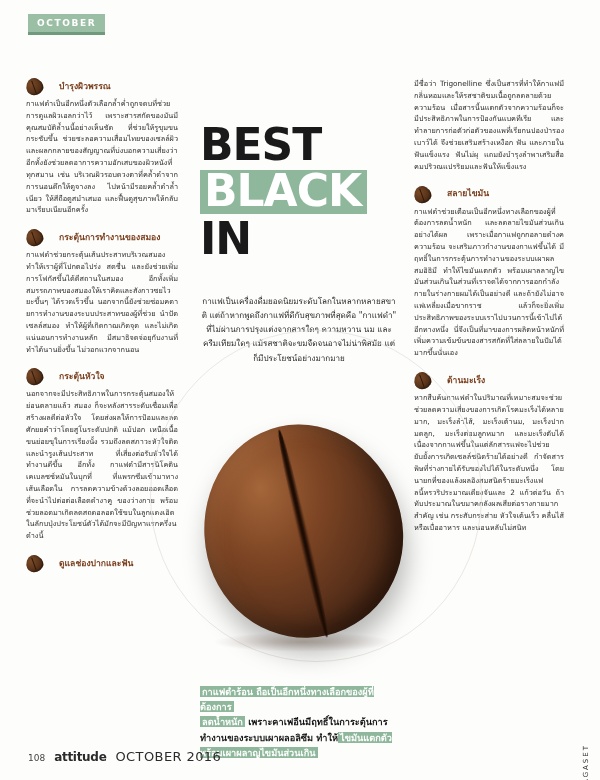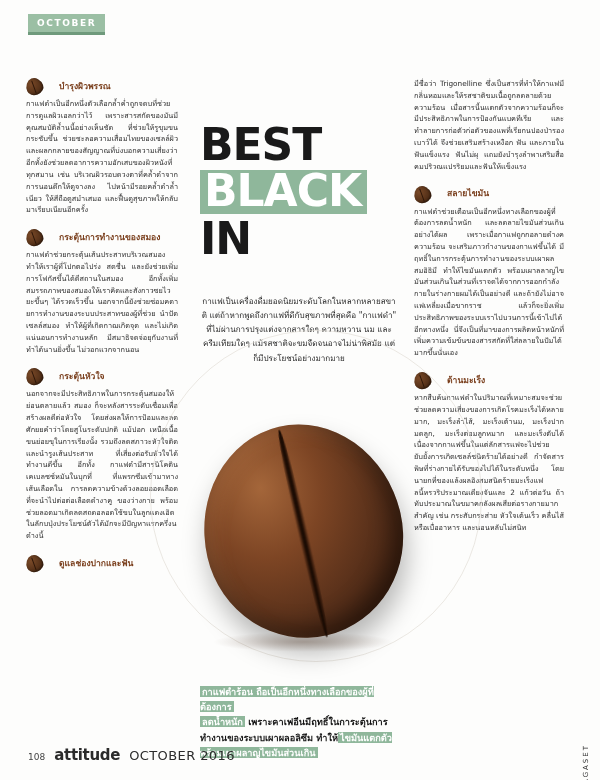--- a/index.html
+++ b/index.html
@@ -208,21 +208,21 @@
     gap: 9px;
     font-size: 8px;
     color: #2b2b2b;
   }
   .footer .pg {
     font-size: 9px;
     color: #444;
   }
   .footer .brand {
     font-weight: bold;
-    font-size: 15px;
+    font-size: 12px;
     letter-spacing: -0.3px;
   }
   .footer .issue {
     font-size: 13px;
     letter-spacing: .4px;
   }
 
   
   .credit {
     position: absolute;

